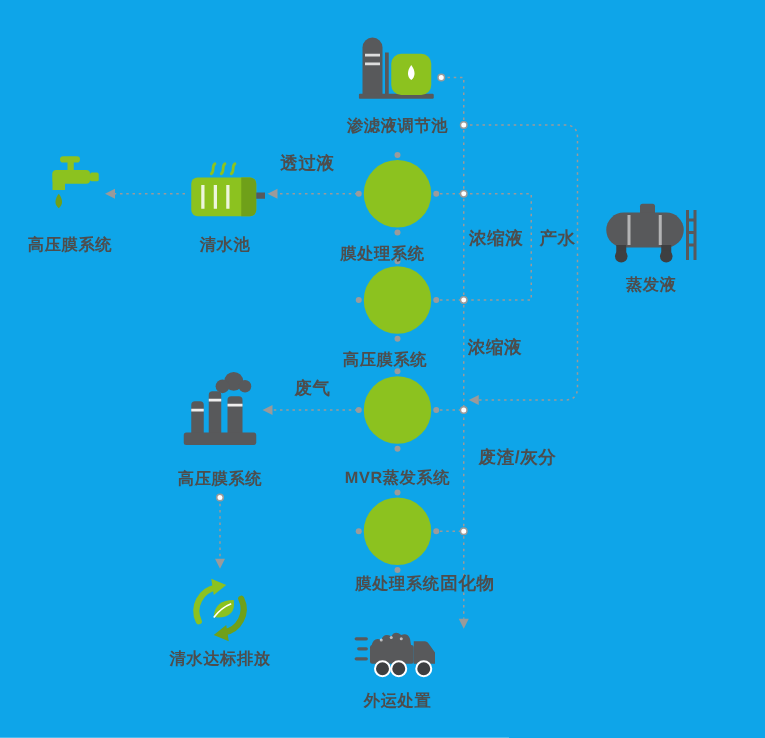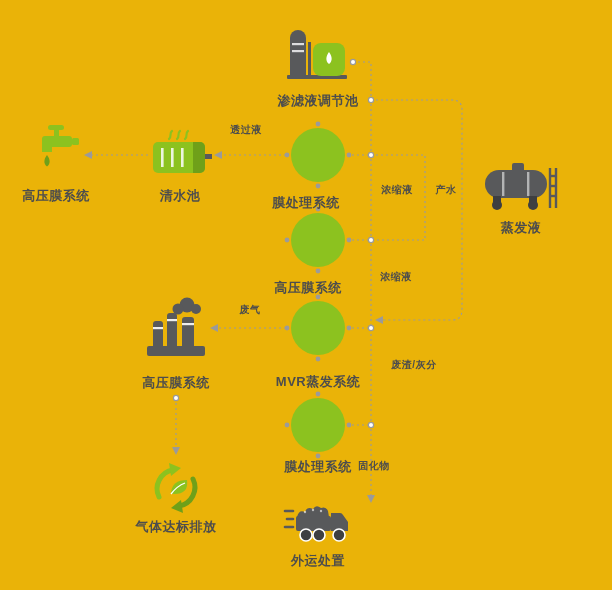--- a/index.html
+++ b/index.html
@@ -1,22 +1,22 @@
 <!DOCTYPE html>
 <html><head>
 <meta charset="utf-8">
 <style>
   html,body{margin:0;padding:0}
   body{width:612px;height:590px;background:#ffffff;font-family:"Liberation Sans",sans-serif}
-  .canvas{position:relative;width:612px;height:590px;background:#eab308;overflow:hidden}
+  .canvas{position:relative;width:612px;height:590px;background:#0ea5e9;overflow:hidden}
   .connectors{position:absolute;left:0;top:0;z-index:1}
   .icon{position:absolute;z-index:2;line-height:0}
   .lbl{position:absolute;z-index:3;transform:translateX(-50%);font-size:13px;font-weight:700;
        color:#4d4d4d;white-space:nowrap;letter-spacing:.5px;line-height:14px}
-  .stream{font-size:10px}
+  .stream{font-size:14px}
 </style>
 </head>
 <body>
 
 <div class="canvas">
 
   <svg class="connectors" width="612" height="590" viewBox="0 0 612 590">
     <g fill="none" stroke="#9A9A9A" stroke-width="1.2" stroke-dasharray="2 3">
       <path d="M353 62 H371 V495"></path>
       <path d="M352 155 H371"></path>
@@ -224,21 +224,21 @@
 
   <div class="lbl" style="left:318px;top:94px">渗滤液调节池</div>
   <div class="lbl" style="left:306px;top:196px">膜处理系统</div>
   <div class="lbl" style="left:308px;top:281px">高压膜系统</div>
   <div class="lbl" style="left:318px;top:375px">MVR蒸发系统</div>
   <div class="lbl" style="left:318px;top:460px">膜处理系统</div>
   <div class="lbl" style="left:318px;top:554px">外运处置</div>
   <div class="lbl" style="left:180px;top:189px">清水池</div>
   <div class="lbl" style="left:56px;top:189px">高压膜系统</div>
   <div class="lbl" style="left:176px;top:376px">高压膜系统</div>
-  <div class="lbl" style="left:176px;top:520px">气体达标排放</div>
+  <div class="lbl" style="left:176px;top:520px">清水达标排放</div>
   <div class="lbl" style="left:521px;top:221px">蒸发液</div>
 
   <div class="lbl stream" style="left:246px;top:123px">透过液</div>
   <div class="lbl stream" style="left:397px;top:183px">浓缩液</div>
   <div class="lbl stream" style="left:446px;top:183px">产水</div>
   <div class="lbl stream" style="left:396px;top:270px">浓缩液</div>
   <div class="lbl stream" style="left:250px;top:303px">废气</div>
   <div class="lbl stream" style="left:414px;top:358px">废渣/灰分</div>
   <div class="lbl stream" style="left:374px;top:459px">固化物</div>
 

